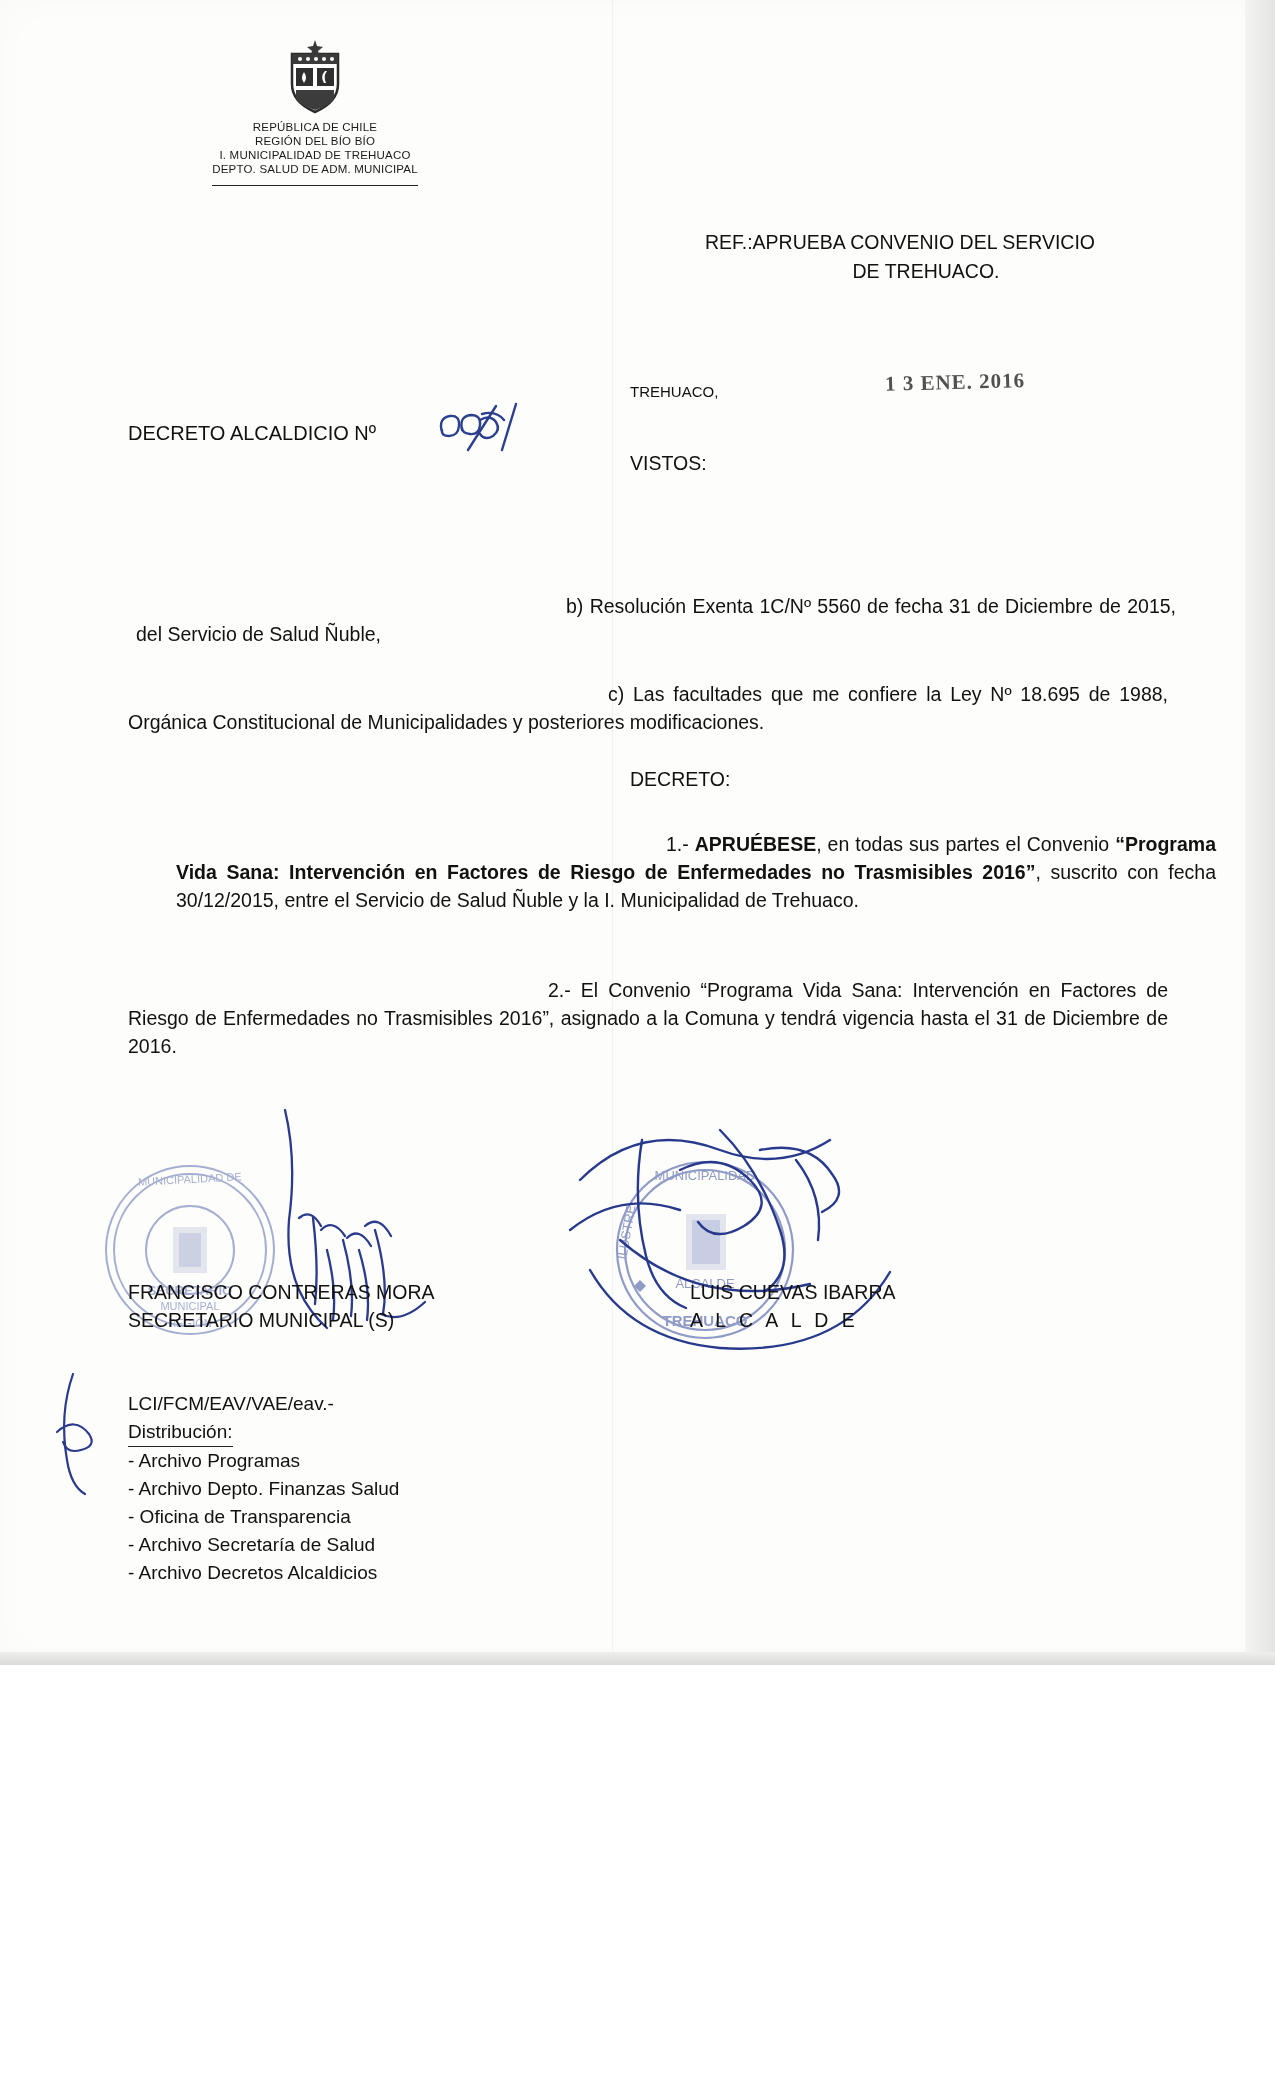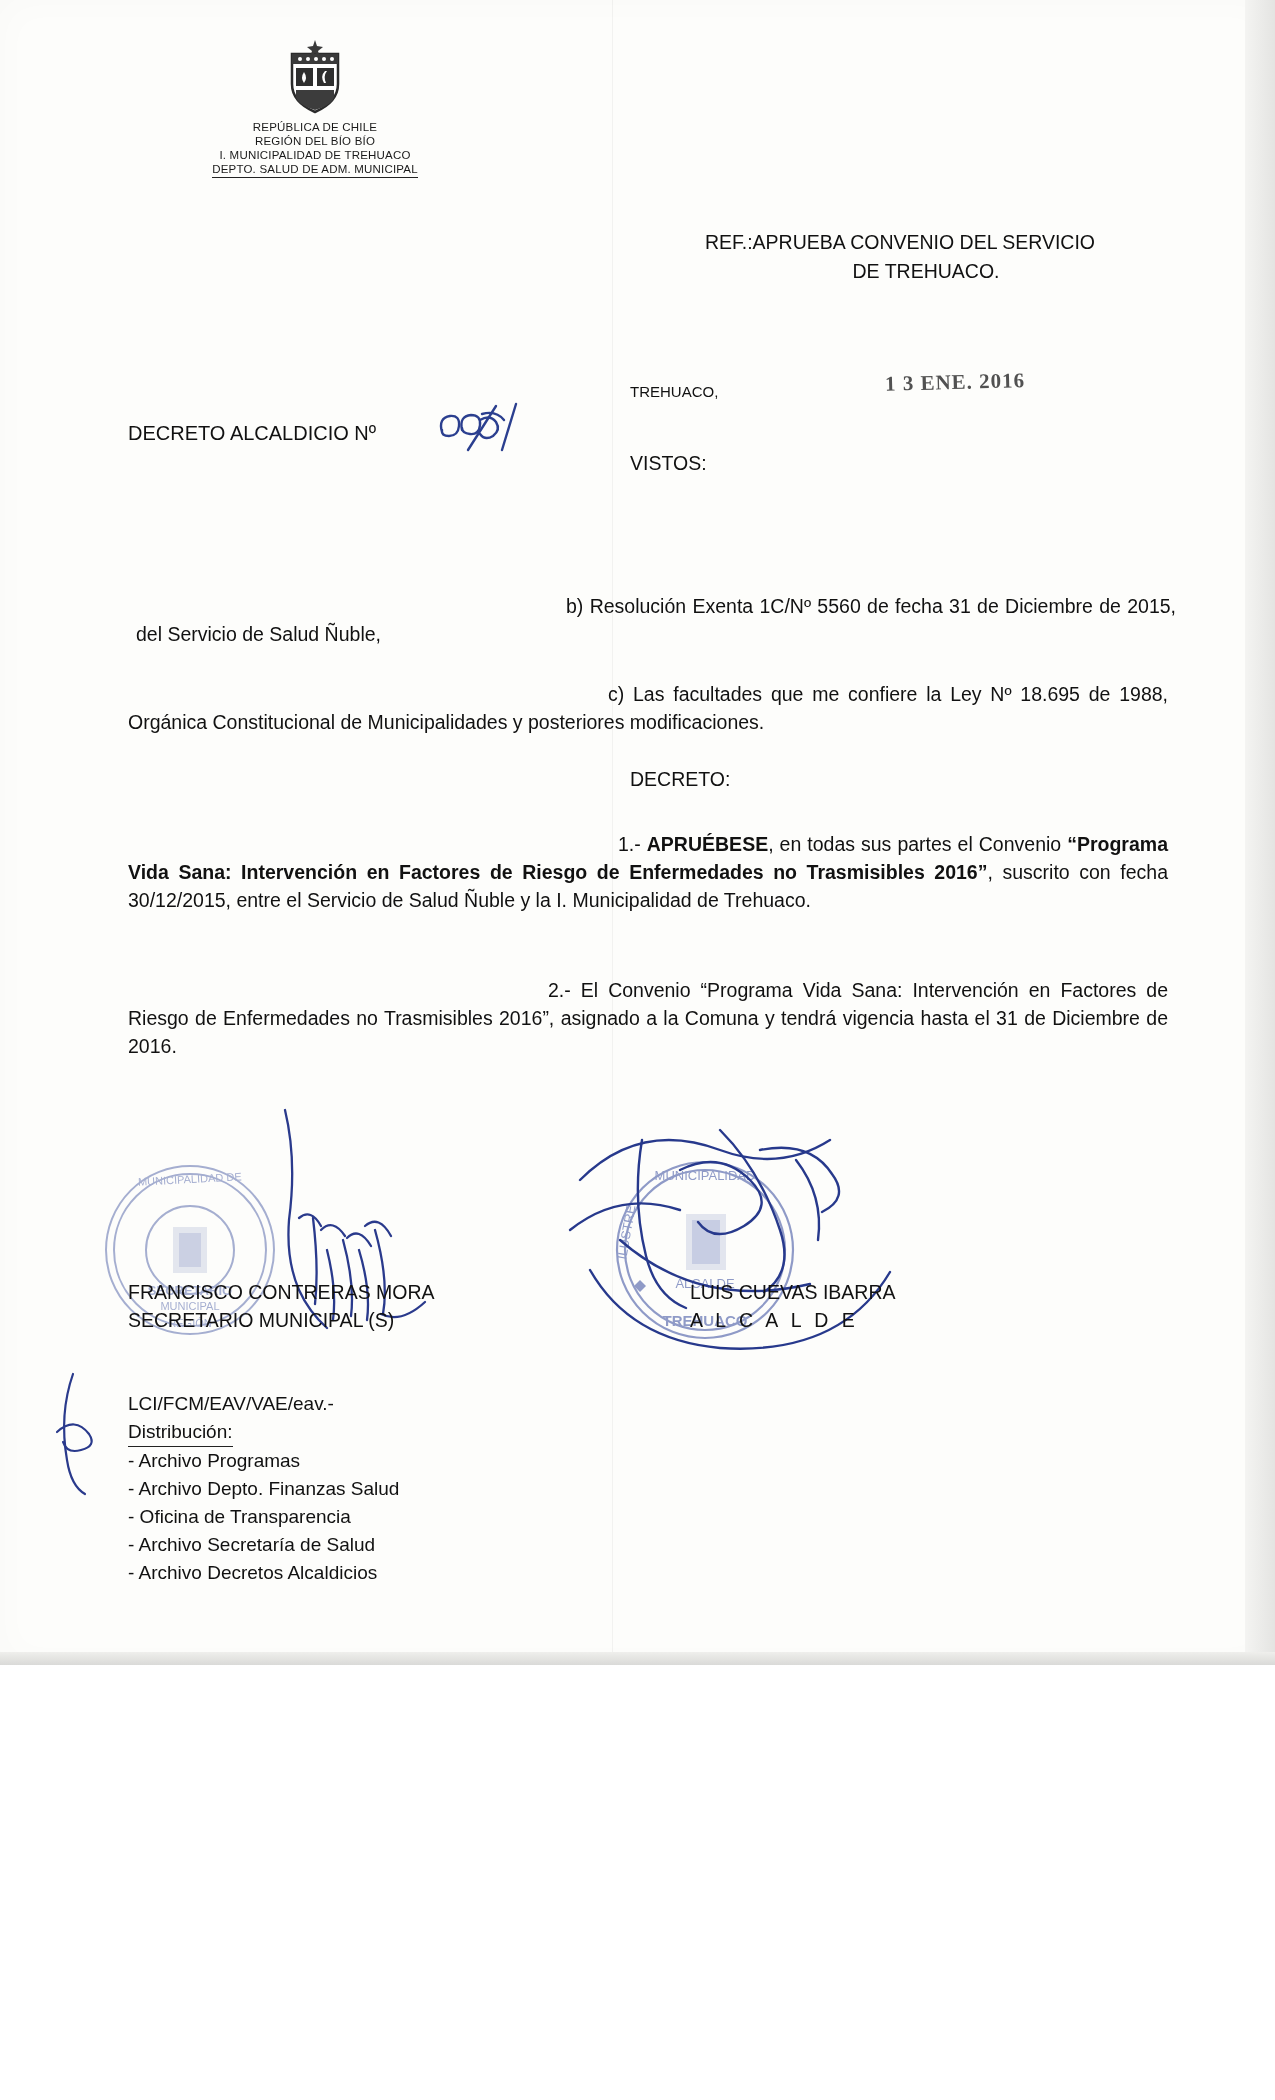--- a/index.html
+++ b/index.html
@@ -71,21 +71,21 @@
     font-size: 11.5px;
     line-height: 14px;
     color: #1a1a1a;
     letter-spacing: 0.2px;
     font-family: "Liberation Sans", sans-serif;
   }
   .lh-lines div { white-space: nowrap; }
   .lh-underline {
     border-bottom: 1.2px solid #222;
     display: inline-block;
-    padding-bottom: 1px;
+    padding-bottom: 9px;
   }
 
   
   .doc-text {
     position: absolute;
     color: #111;
     font-size: 19px;
     line-height: 27px;
     font-family: "Liberation Sans", sans-serif;
   }
@@ -151,21 +151,21 @@
   .p-a { top: 508px; }
   .p-b { top: 592px; margin-left: 8px; }
   .p-c { top: 680px; }
 
   .decreto-word {
     left: 630px;
     top: 766px;
     font-size: 19.5px;
   }
 
-  .p-1 { top: 830px; }
+  .p-1 { top: 830px; margin-left: 48px; }
   .p-2 { top: 976px; }
 
   .anotese {
     left: 630px;
     top: 1104px;
     font-size: 19.5px;
   }
 
   .sig-left {
     left: 128px;

